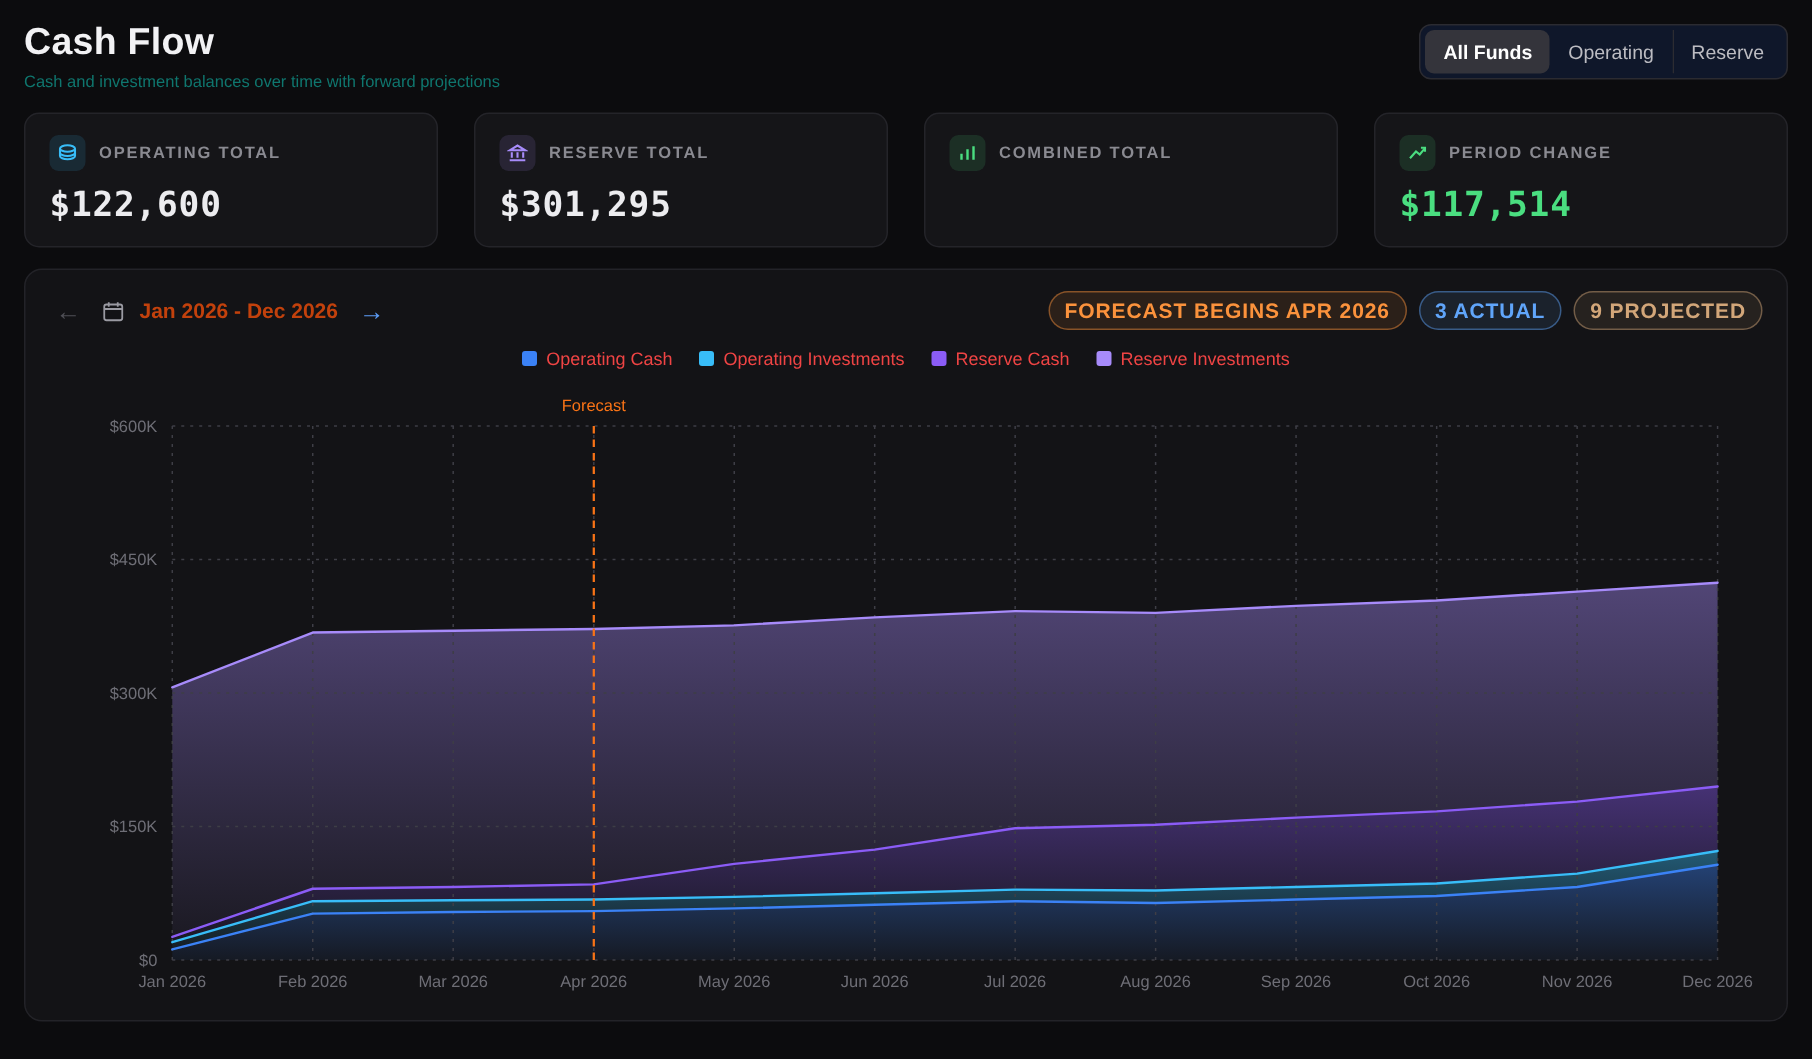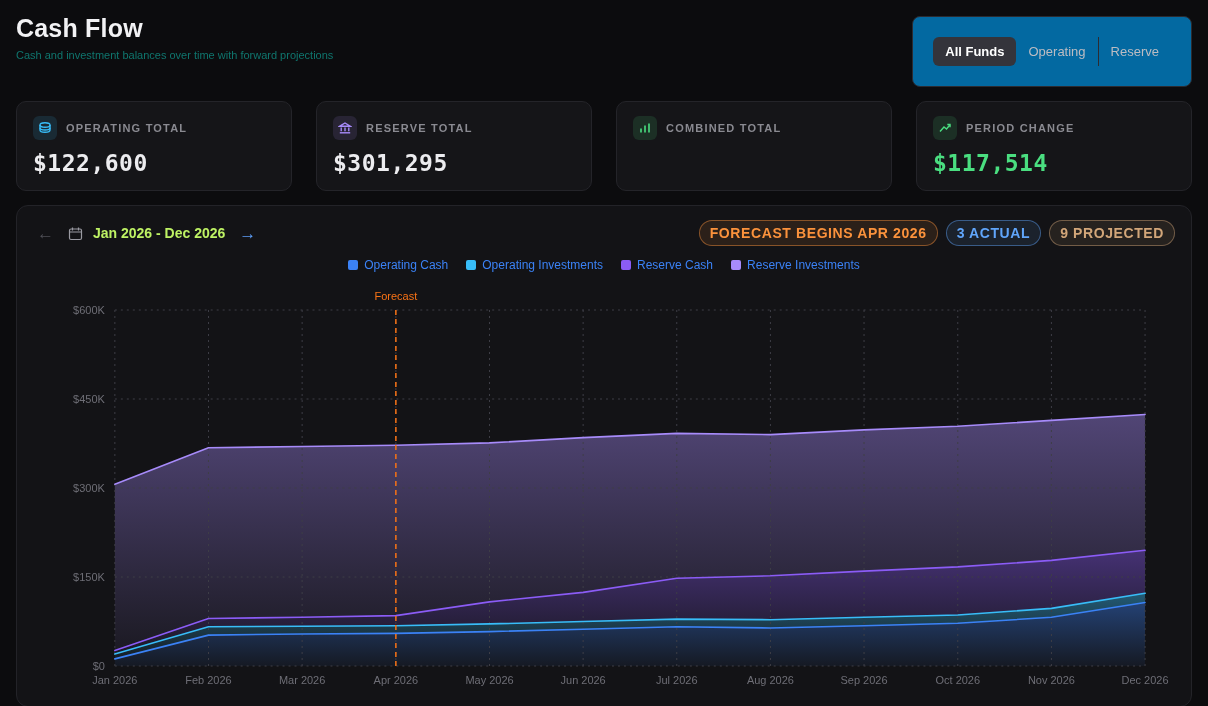--- a/index.html
+++ b/index.html
@@ -7,46 +7,46 @@
   body {
     width:1208px; height:706px;
     background:#0c0c0e;
     font-family:"Liberation Sans", sans-serif;
     color:#e6e6e9;
     overflow:hidden;
   }
   .topbar { display:flex; justify-content:space-between; align-items:flex-start; padding:14px 16px 0 16px; }
   .page-title { margin:0; font-size:25px; font-weight:700; color:#f2f2f4; letter-spacing:.2px; }
   .page-subtitle { margin:6px 0 0 0; font-size:11px; color:#0f766e; }
-  .segmented { display:flex; background:#0369a1; border:1px solid #2b2b31; border-radius:8px; padding:20px; margin-top:2px; }
+  .segmented { display:flex; background:#0f172a; border:1px solid #2b2b31; border-radius:8px; padding:3px; margin-top:2px; }
   .seg-btn { background:transparent; border:0; color:#bcbcc2; font-size:13px; line-height:1;
              padding:8px 12px; border-radius:6px; cursor:pointer; font-family:inherit; }
   .seg-btn.active { background:#34343b; color:#ffffff; font-weight:700; }
   .seg-btn:not(.active) + .seg-btn:not(.active) { border-left:1px solid #2c2c32; border-radius:0 6px 6px 0; }
 
   .cards { display:flex; gap:24px; padding:14px 16px 0 16px; }
   .card { flex:1; background:#151518; border:1px solid #242429; border-radius:10px; padding:14px 16px; }
   .card-top { display:flex; align-items:center; gap:9px; }
   .card-icon { width:24px; height:24px; border-radius:6px; display:flex; align-items:center; justify-content:center; flex:0 0 auto; }
   .card-icon svg { display:block; }
   .card-label { font-size:11px; font-weight:700; letter-spacing:1.2px; color:#8a8a91; }
   .card-value { margin-top:10px; font-family:"DejaVu Sans Mono", monospace; font-size:23px; font-weight:700; color:#ececef; letter-spacing:.5px; }
 
   .panel { margin:14px 16px; background:#131316; border:1px solid #232328; border-radius:12px; padding:14px 16px 8px 16px; }
   .panel-head { display:flex; align-items:center; gap:10px; }
   .nav-btn { background:none; border:0; font-size:17px; line-height:1; cursor:pointer; padding:2px 4px; font-family:inherit; }
   .nav-prev { color:#4f4f56; }
   .nav-next { color:#5c9cf5; }
   .cal-icon { color:#9a9aa2; display:flex; }
-  .range-label { font-size:14px; font-weight:700; color:#bef264; }
+  .range-label { font-size:14px; font-weight:700; color:#c2410c; }
   .badges { margin-left:auto; display:flex; gap:8px; align-items:center; }
   .badge { font-size:14px; font-weight:700; letter-spacing:.6px; padding:4px 10px; border-radius:999px; border:1px solid; white-space:nowrap; }
 
   .legend { display:flex; justify-content:center; gap:18px; margin:12px 0 2px 0; }
-  .legend-item { display:flex; align-items:center; gap:6px; font-size:12px; color:#3b82f6; cursor:pointer; }
+  .legend-item { display:flex; align-items:center; gap:6px; font-size:12px; color:#ef4444; cursor:pointer; }
   .legend-swatch { width:10px; height:10px; border-radius:2px; }
 
   #cashflow-chart { display:block; width:100%; height:424px; }
 </style>
 </head>
 <body>
 
 <div class="topbar">
   <div>
     <h1 class="page-title">Cash Flow</h1>

